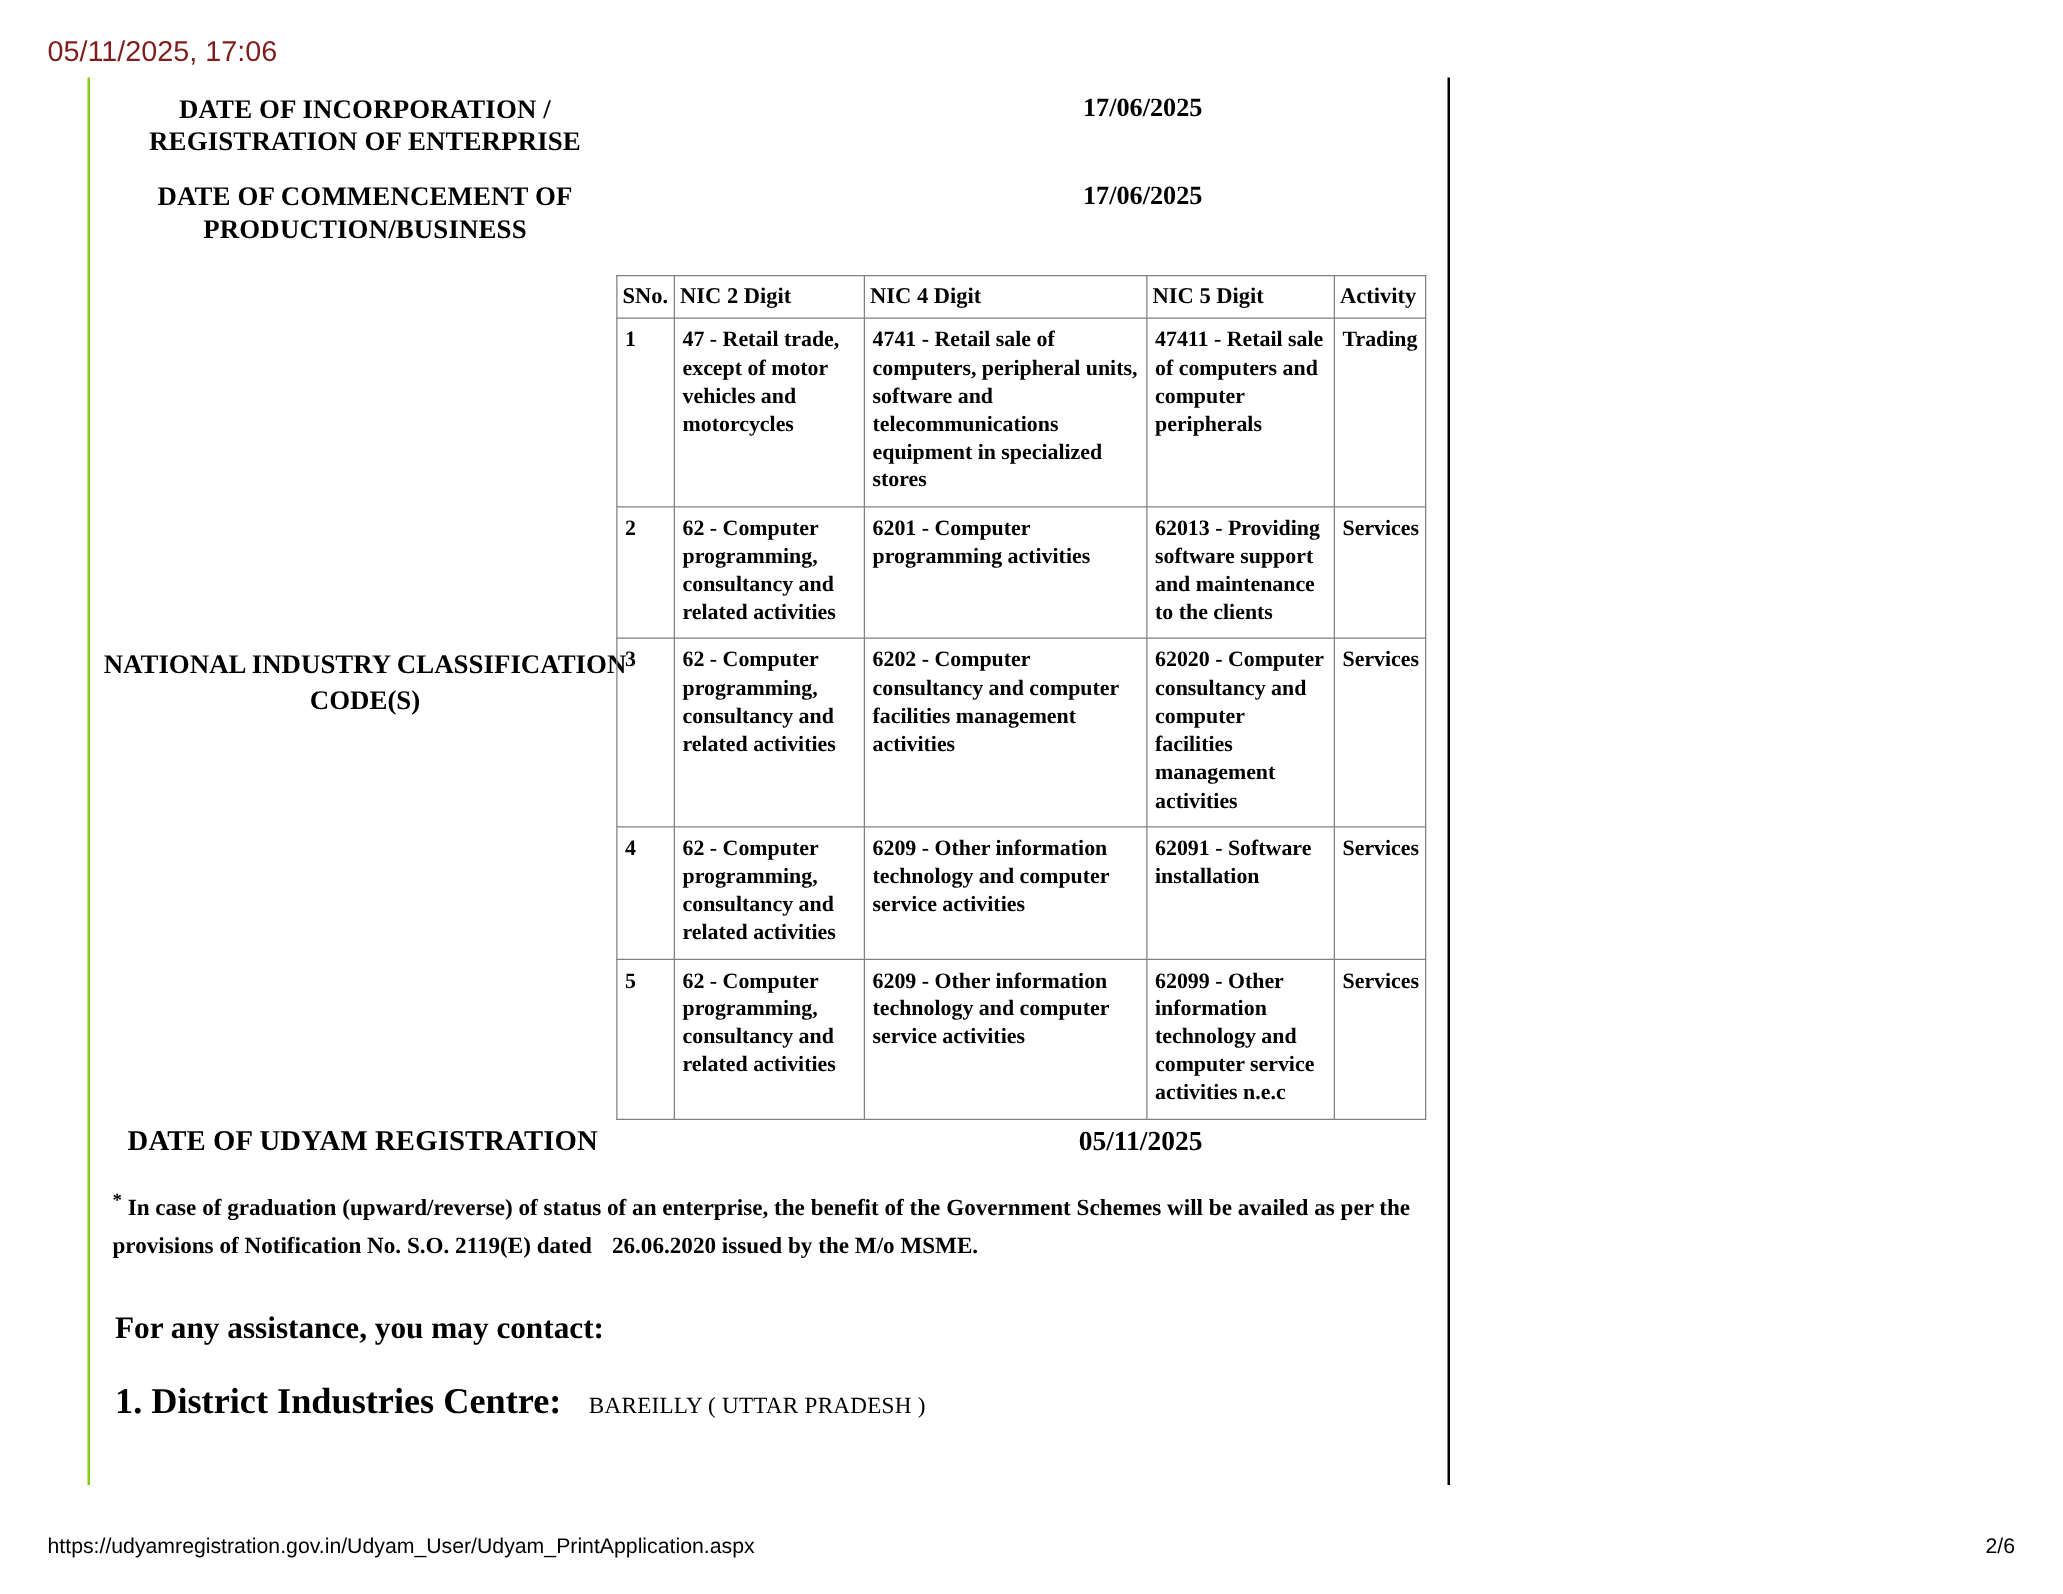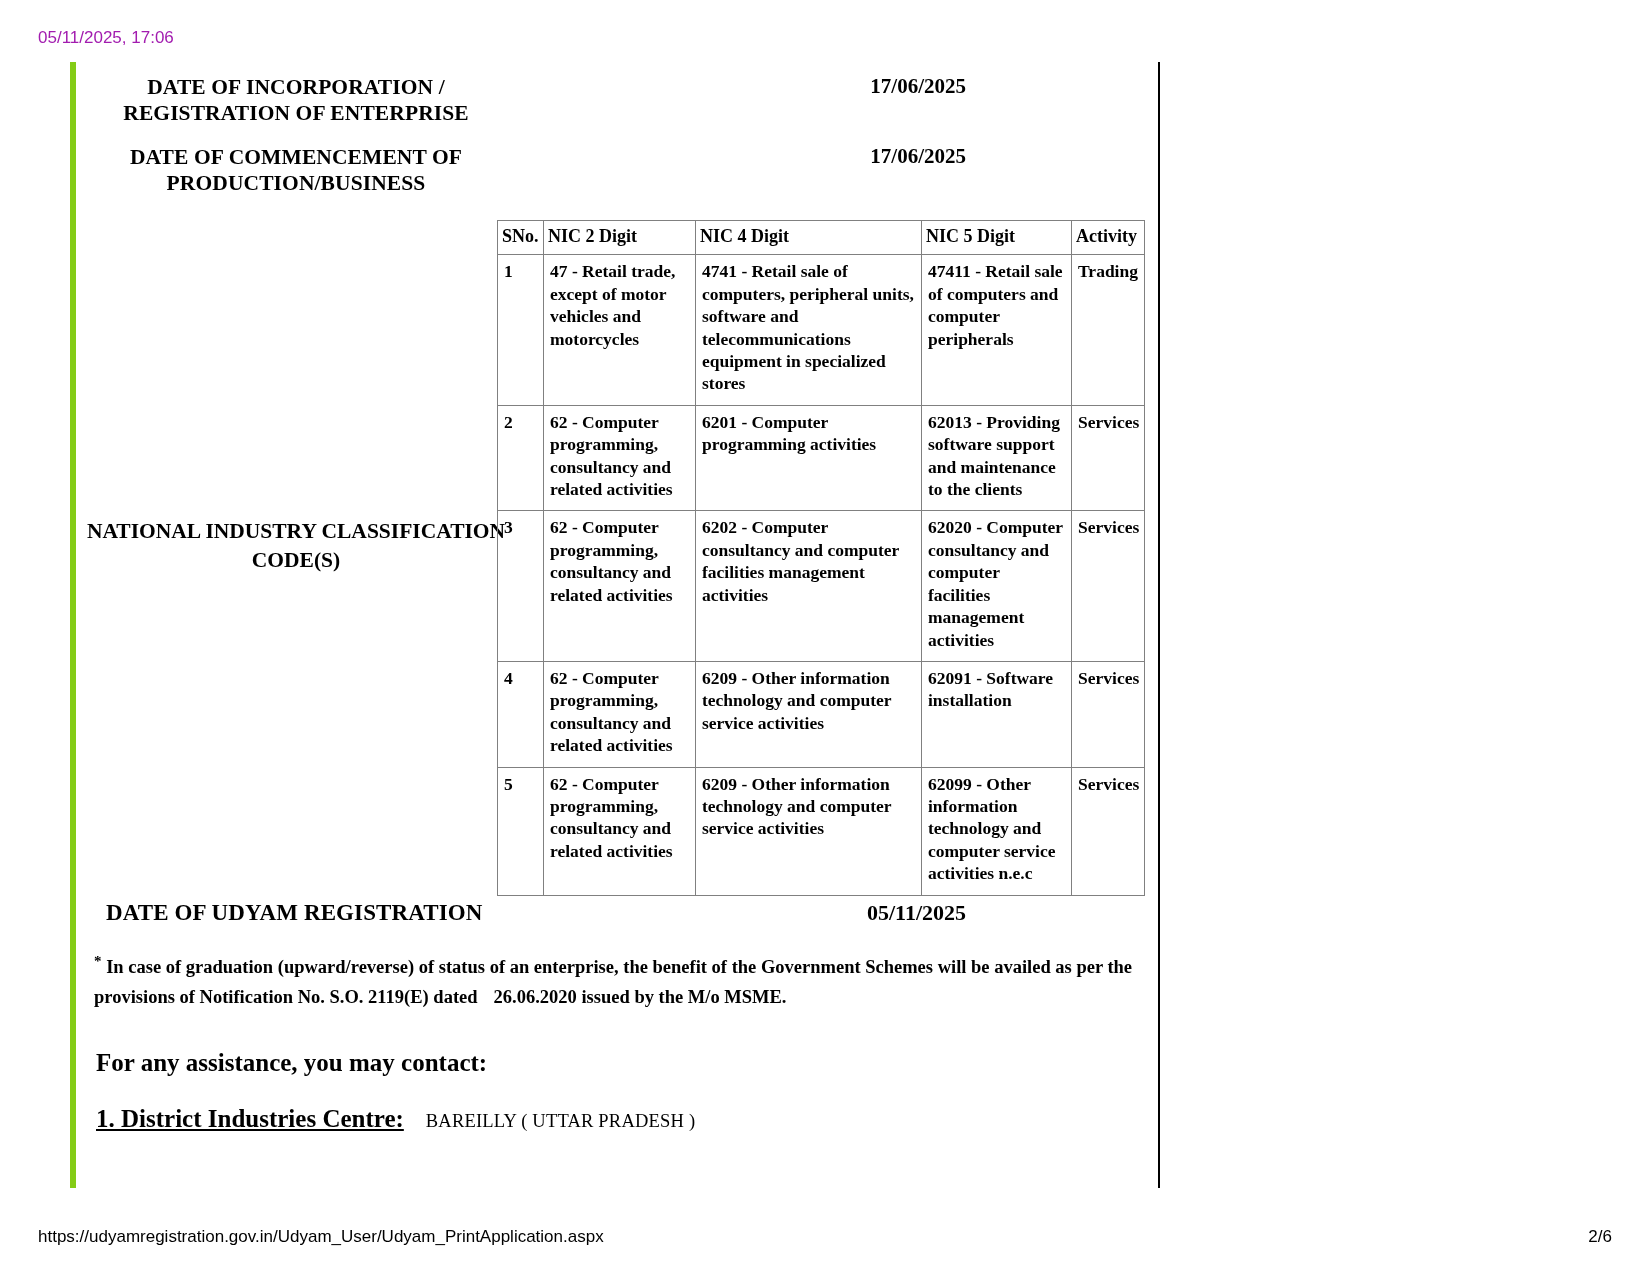--- a/index.html
+++ b/index.html
@@ -17,22 +17,22 @@
   }
 
   
   .print-head {
     position: absolute;
     top: 28px;
     left: 0;
     width: 1453px;
     height: 26px;
     font-family: "Liberation Sans", sans-serif;
-    font-size: 17px;
-    color: #a21caf;
+    font-size: 23px;
+    color: #7f1d1d;
   }
   .print-head .ph-left {
     position: absolute;
     left: 38px;
     top: 0;
     white-space: nowrap;
   }
   .print-head .ph-center {
     position: absolute;
     left: 0;
@@ -64,21 +64,21 @@
     white-space: nowrap;
   }
 
   
   .cert-frame {
     position: absolute;
     left: 70px;
     top: 62px;
     width: 1090px;
     height: 1126px;
-    border-left: 6px solid #84cc16;
+    border-left: 2px solid #84cc16;
     border-right: 2px solid #000;
     box-sizing: border-box;
   }
 
   
   .kv-row {
     position: absolute;
     left: 0;
     width: 1090px;
   }
@@ -196,23 +196,22 @@
     font-size: 25px;
     font-weight: bold;
   }
   .dic-row {
     position: absolute;
     left: 20px;
     top: 1043px;
     width: 1040px;
   }
   .dic-label {
-    font-size: 25px;
-    font-weight: bold;
-    text-decoration: underline;
+    font-size: 29px;
+    font-weight: bold;
   }
   .dic-value {
     font-size: 18.5px;
     font-weight: normal;
     margin-left: 22px;
     letter-spacing: .2px;
   }
 </style>
 </head>
 <body>

